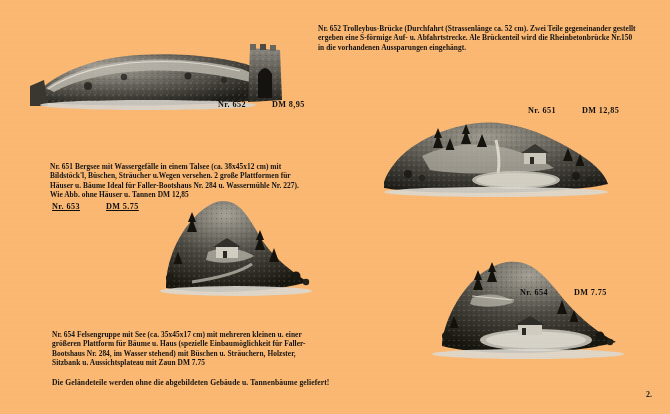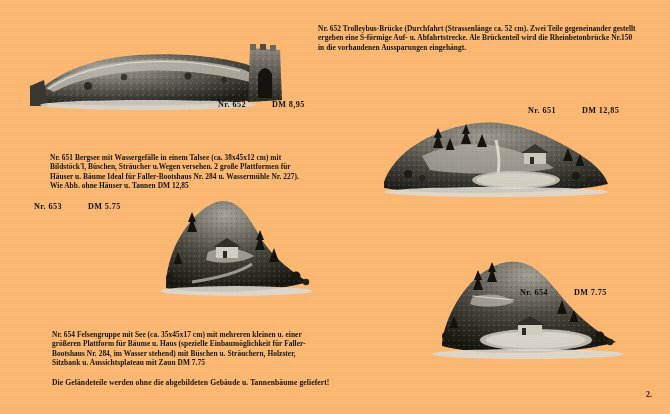--- a/index.html
+++ b/index.html
@@ -261,23 +261,23 @@
   <div class="cap" style="left:318px;top:24px;width:320px;">Nr. 652 Trolleybus-Brücke (Durchfahrt (Strassenlänge ca. 52 cm). Zwei Teile gegeneinander gestellt ergeben eine S-förmige Auf- u. Abfahrtstrecke. Ale Brückenteil wird die Rheinbetonbrücke Nr.150 in die vorhandenen Aussparungen eingehängt.</div>
 
   <div class="label" style="left:218px;top:100px;">
     <span>Nr. 652</span><span class="price">DM 8,95</span>
   </div>
 
   <div class="label" style="left:492px;top:106px;padding-left:36px;">
     <span>Nr. 651</span><span class="price">DM 12,85</span>
   </div>
 
-  <div class="cap" style="left:50px;top:153px;width:250px;">Nr. 651 Bergsee mit Wassergefälle in einem Talsee (ca. 38x45x12 cm) mit Bildstöck'l, Büschen, Sträucher u.Wegen versehen. 2 große Plattformen für Häuser u. Bäume Ideal für Faller-Bootshaus Nr. 284 u. Wassermühle Nr. 227). Wie Abb. ohne Häuser u. Tannen DM 12,85</div>
-
-  <div class="label" style="left:34px;top:202px;">
+  <div class="cap" style="left:50px;top:162px;width:250px;">Nr. 651 Bergsee mit Wassergefälle in einem Talsee (ca. 38x45x12 cm) mit Bildstöck'l, Büschen, Sträucher u.Wegen versehen. 2 große Plattformen für Häuser u. Bäume Ideal für Faller-Bootshaus Nr. 284 u. Wassermühle Nr. 227). Wie Abb. ohne Häuser u. Tannen DM 12,85</div>
+
+  <div class="label" style="left:52px;top:202px;text-decoration:underline;">
     <span>Nr. 653</span><span class="price">DM 5.75</span>
   </div>
 
 
   <div class="label" style="left:520px;top:288px;">
     <span>Nr. 654</span><span class="price">DM 7.75</span>
   </div>
 
   <div class="cap" style="left:52px;top:306px;width:262px;margin-top:24px;">Nr. 654 Felsengruppe mit See (ca. 35x45x17 cm) mit mehreren kleinen u. einer größeren Plattform für Bäume u. Haus (spezielle Einbaumöglichkeit für Faller-Bootshaus Nr. 284, im Wasser stehend) mit Büschen u. Sträuchern, Holzster, Sitzbank u. Aussichtsplateau mit Zaun DM 7.75</div>
 

